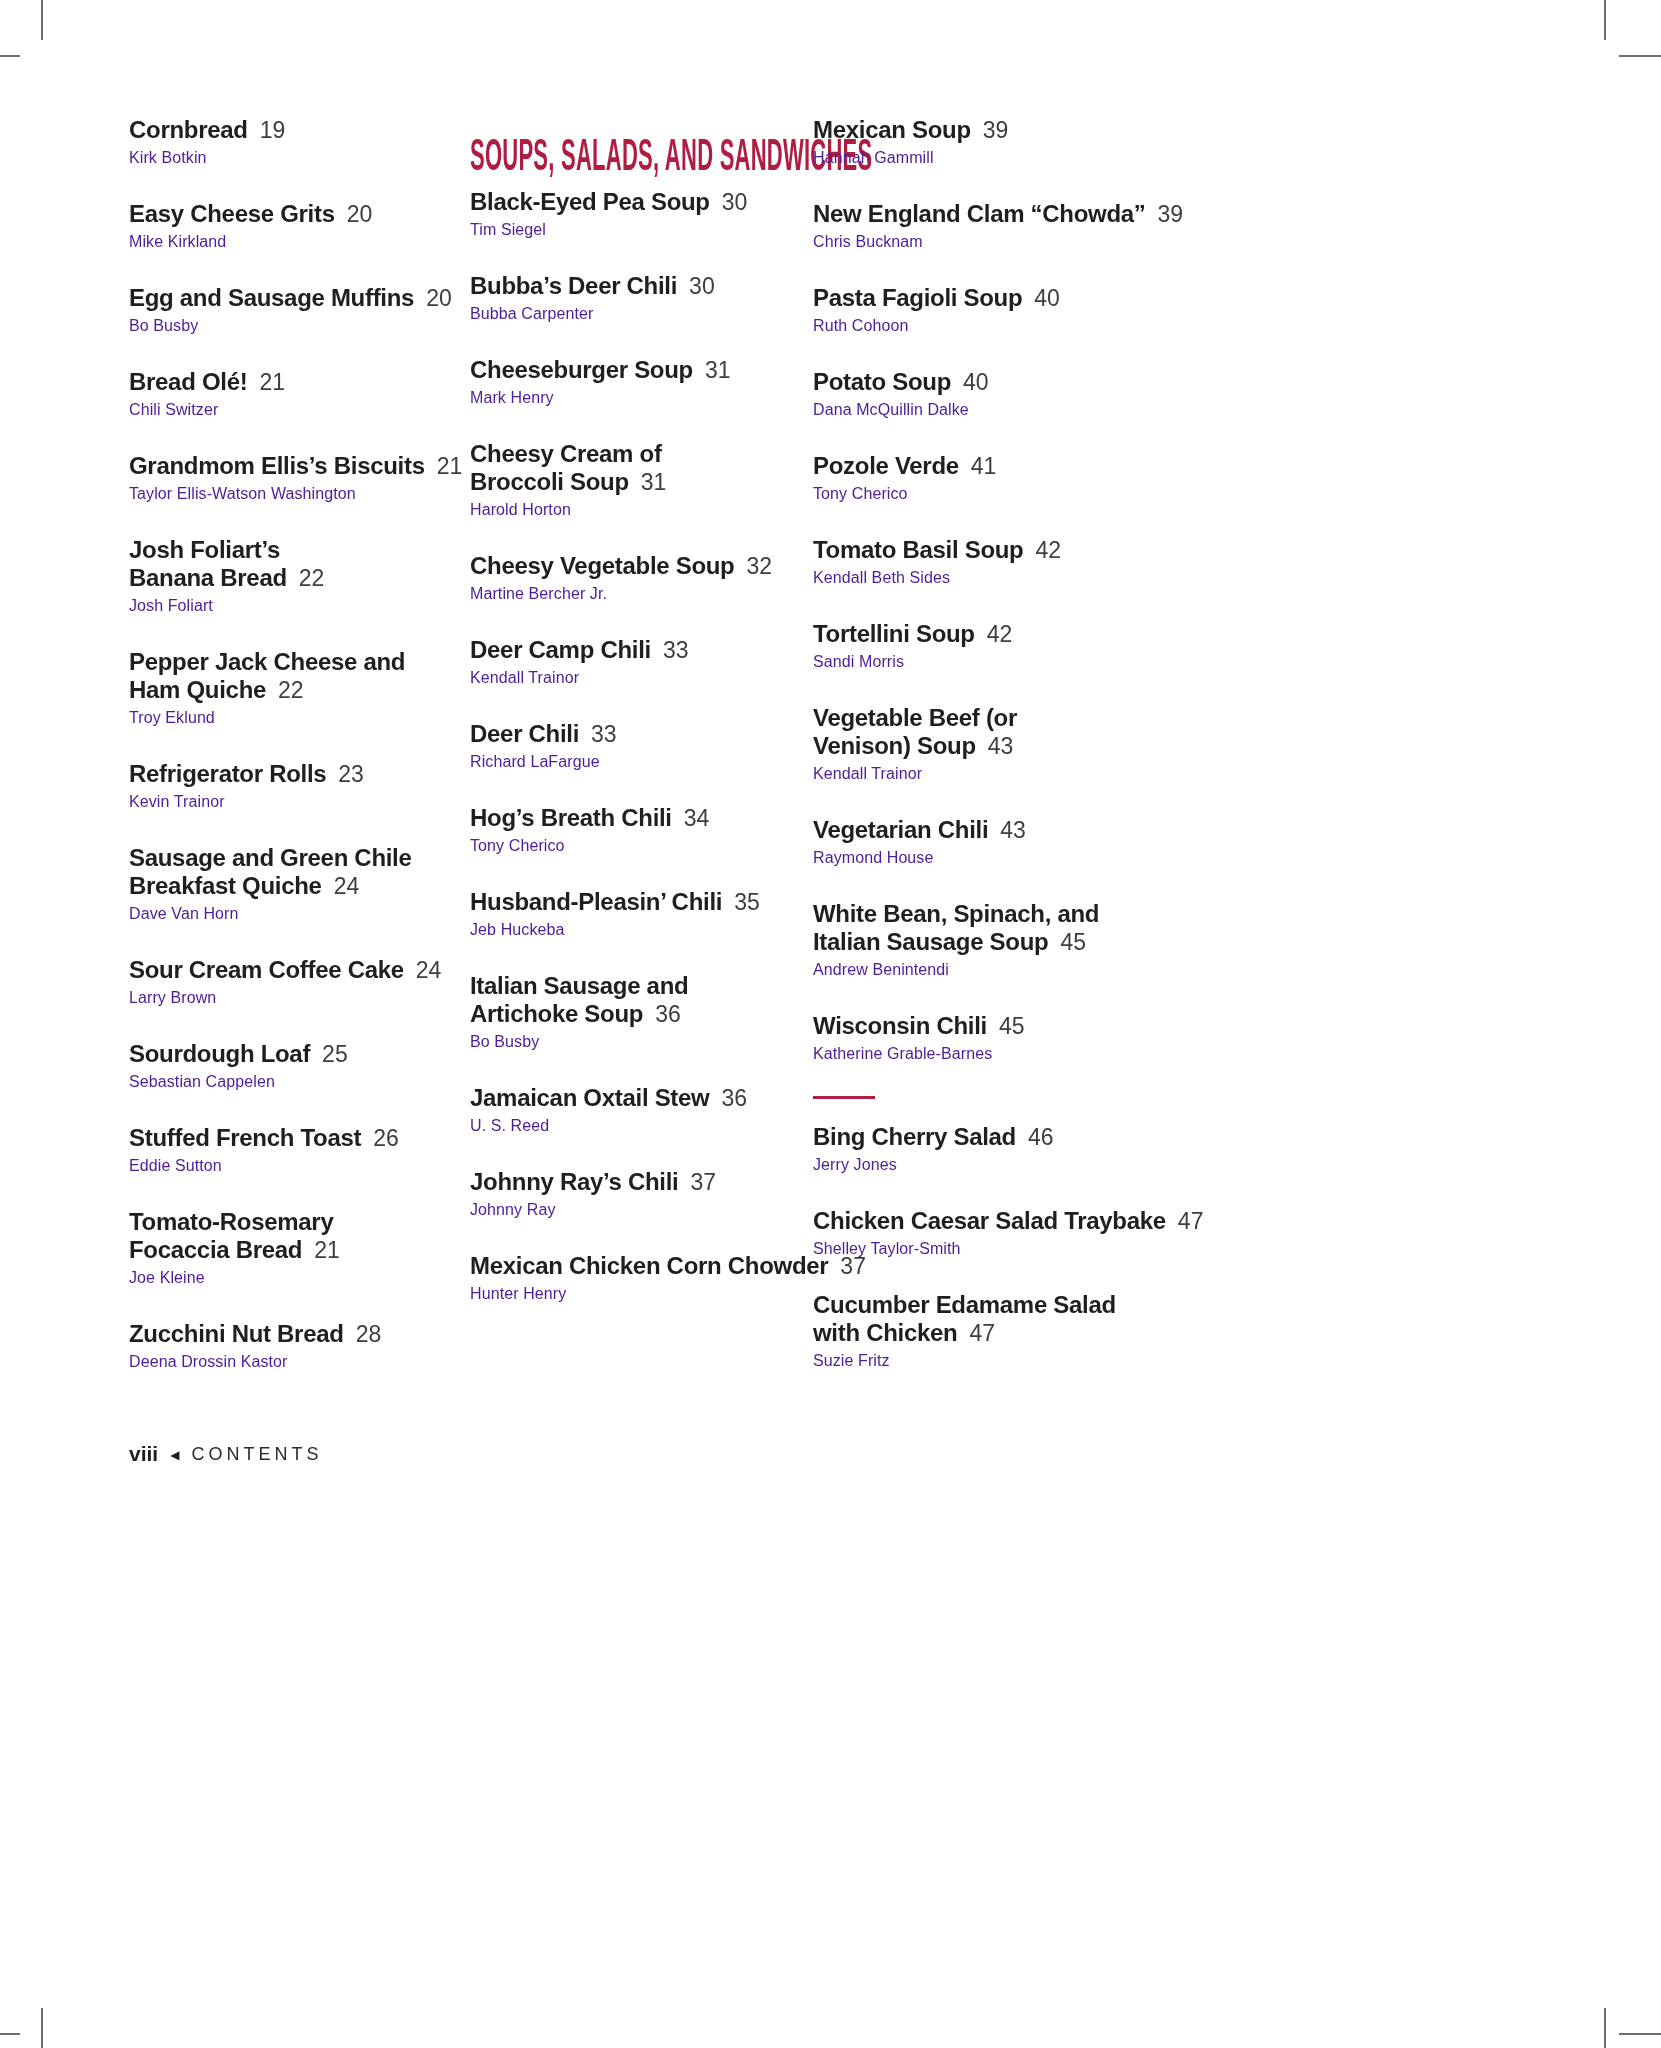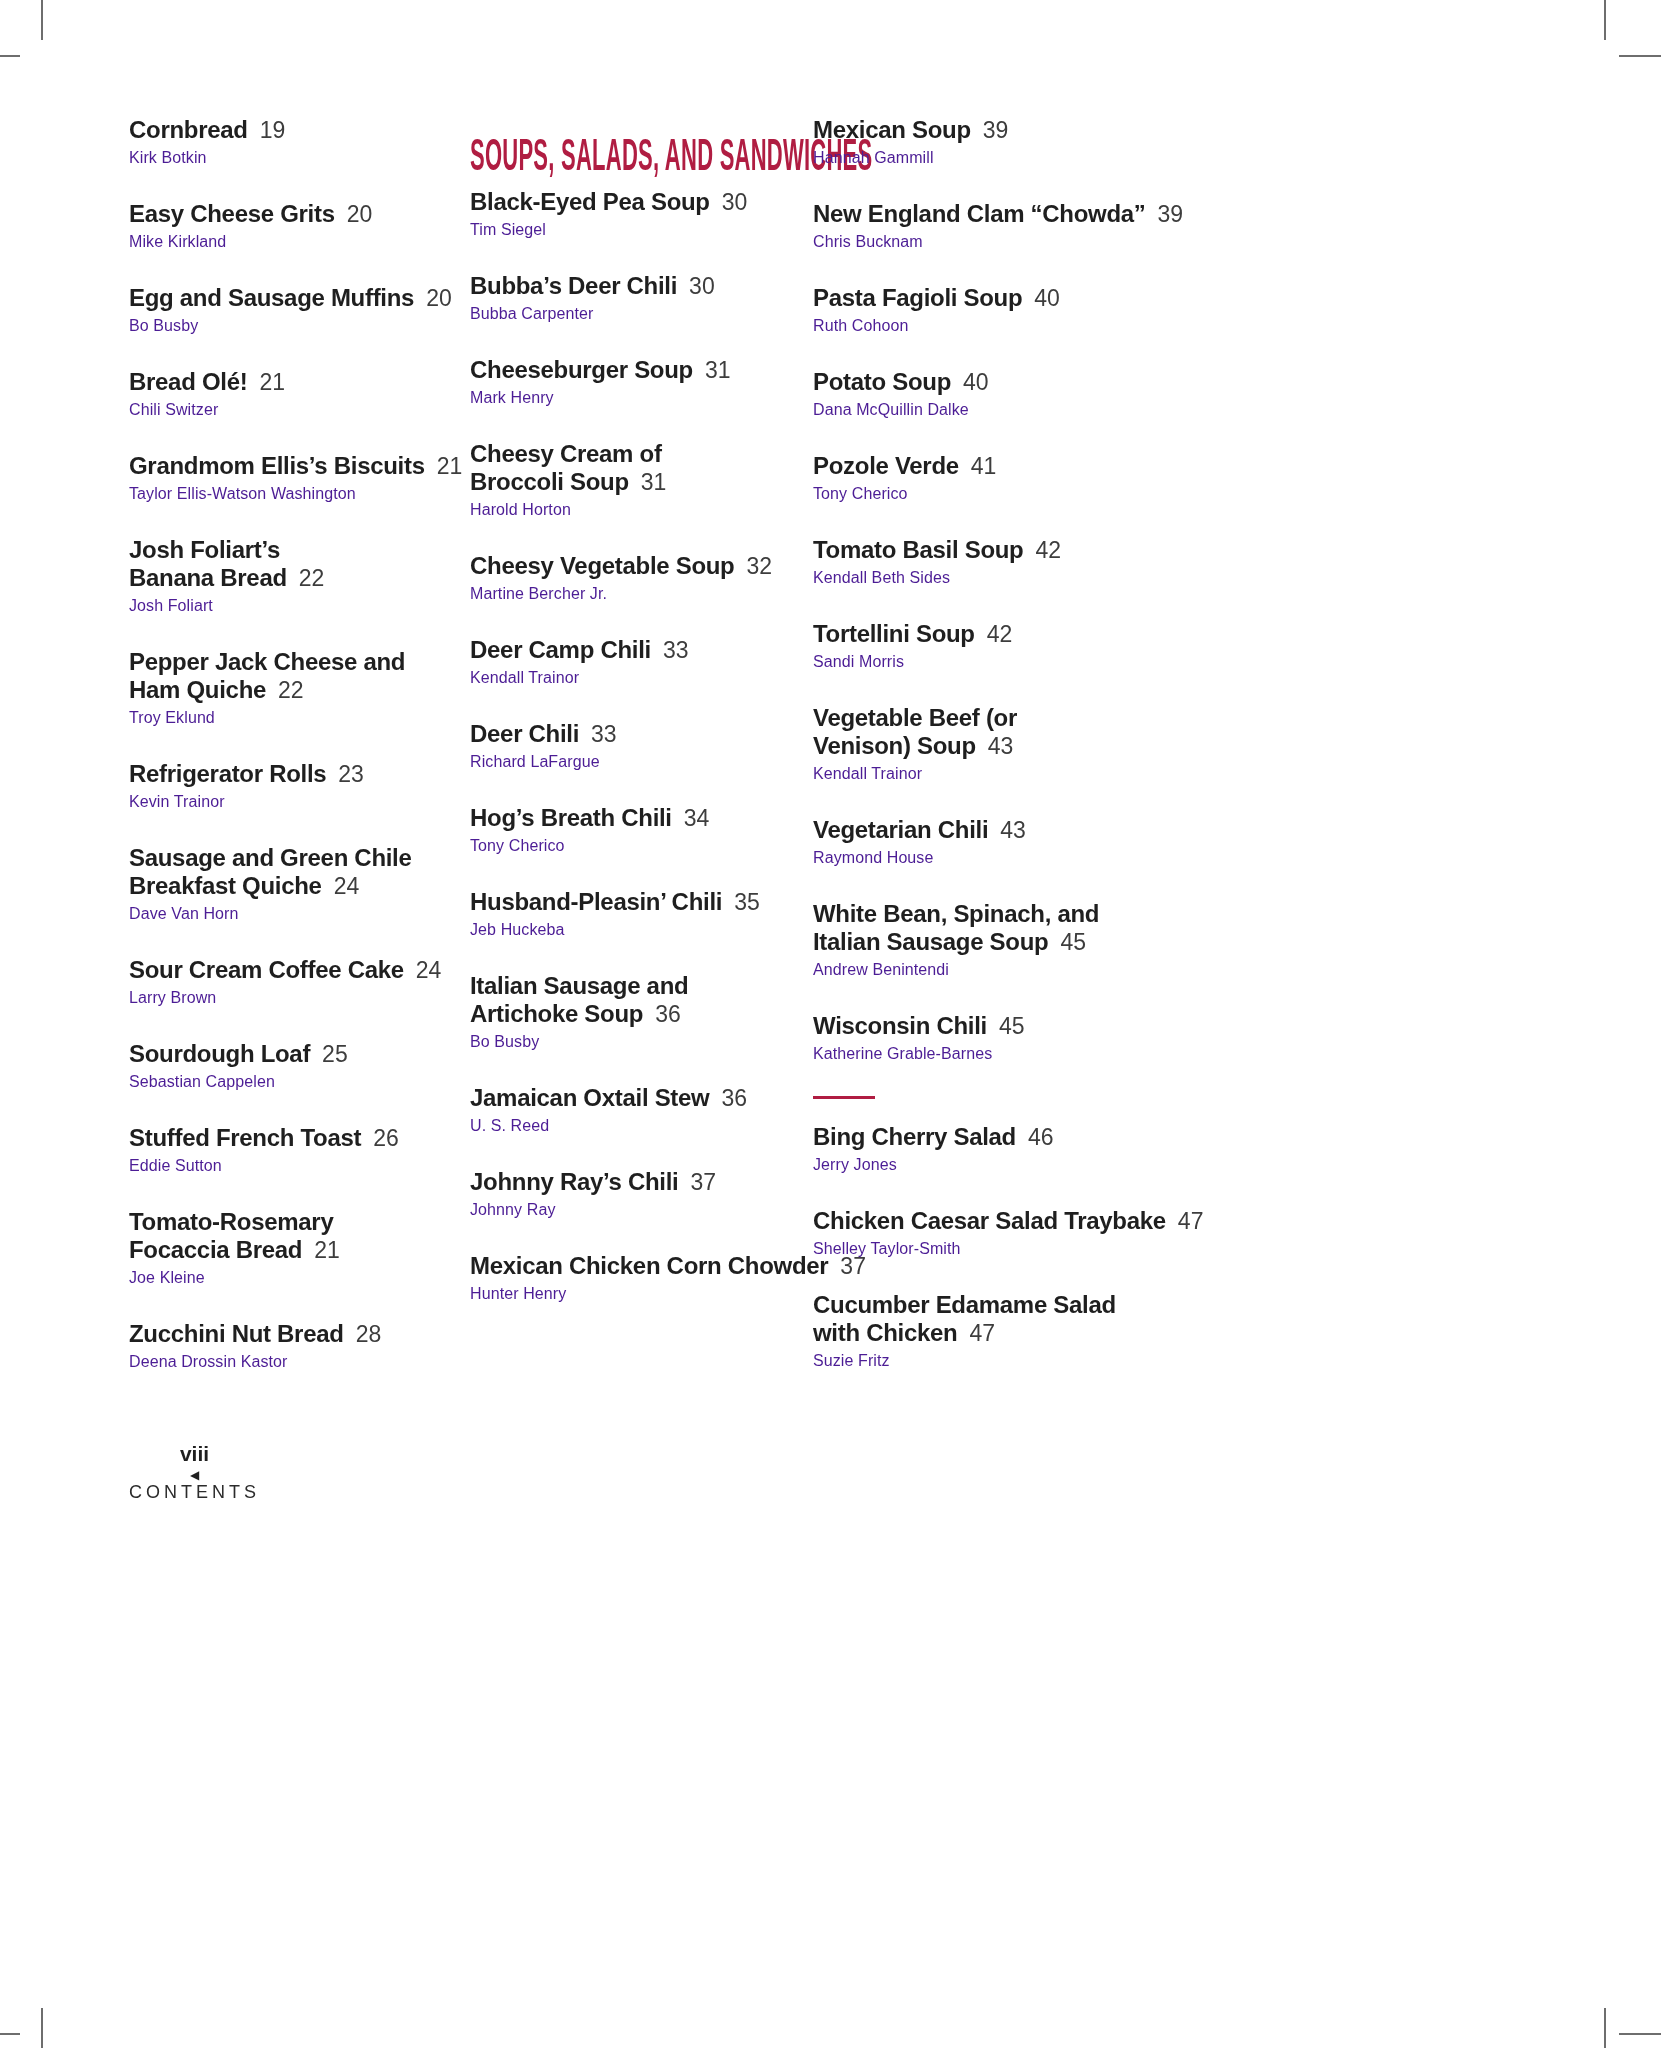--- a/index.html
+++ b/index.html
@@ -48,21 +48,21 @@
   }
 
   .divider{
     width:62px;height:3px;background:var(--accent);
     margin:0 0 24px 0;
   }
 
   
   .footer{
     position:absolute;left:129px;top:1442px;
-    display:flex;align-items:center;flex-direction:column;
+    display:flex;align-items:center;
   }
   .footer .folio{font-size:21px;font-weight:bold;color:#1f1f1f;}
   .footer .arrow{font-size:12px;color:#1f1f1f;margin:2px 12px 0 12px;}
   .footer .section{
     font-size:18px;font-weight:normal;color:#2b2b2b;
     letter-spacing:4px;
   }
 </style>
 </head>
 <body>

